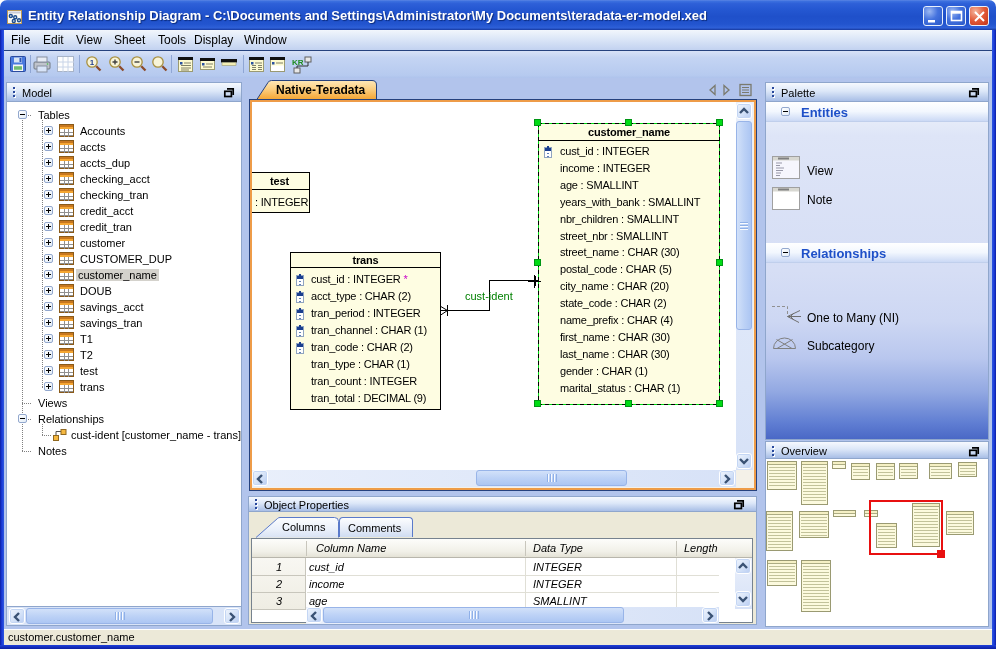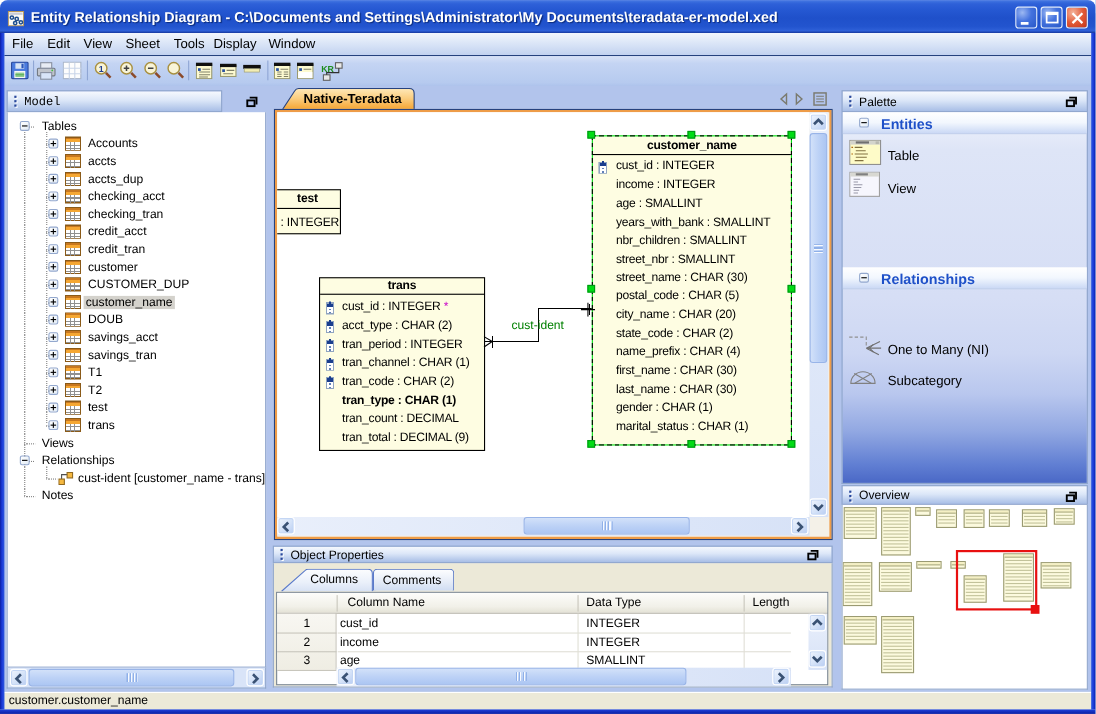--- a/index.html
+++ b/index.html
@@ -71,21 +71,21 @@
 
 .ertable { position:absolute; background:#FEFDE2; border:1px solid #000; font-size:11px; letter-spacing:-0.2px; }
 .ertable .hd { font-weight:bold; text-align:center; border-bottom:1px solid #000; }
 .errow { position:absolute; white-space:nowrap; }
 .handle { position:absolute; width:7px; height:7px; background:#00DC14; border:1px solid #009614; }
 
 
 #props-body { left:248px; top:512px; width:509px; height:113px; background:#ECE9D8; border:1px solid #8FA6CC; border-top:none; }
 .ptab { position:absolute; height:20px; border:1px solid #7E9CD8; border-bottom:none; border-radius:3px 5px 0 0; font-size:11px; }
 #grid { position:absolute; left:2px; top:26px; width:502px; height:85px; background:#fff; border:1px solid #76828E; font-size:11px; }
-.gcell { position:absolute; white-space:nowrap; }
+.gcell { position:absolute; white-space:nowrap;font-style:italic; }
 
 
 #palette-body { left:765px; top:102px; width:224px; height:338px; border:1px solid #8FA6CC; border-top:none;
   background:linear-gradient(180deg,#F0F4FC 0%,#DEE5F7 10%,#D6DEF5 50%,#CDD7F3 65%,#B9C7EE 76%,#92A8E2 86%,#617FD3 95%,#4A68C6 100%); overflow:hidden; }
 .sect-hdr { position:absolute; left:0; width:250px; height:20px;
   background:linear-gradient(180deg,#FFFFFF 0%,#F2F7FE 50%,#CBD9F5 100%);
   border-bottom:1px solid #C0CFEC; font-size:13px; font-weight:bold; color:#1E50C8; }
 .pal-item { position:absolute; left:0; width:222px; font-size:12px; color:#000; }
 #overview-body { left:765px; top:459px; width:224px; height:168px; background:#fff; border:1px solid #8FA6CC; border-top:none; overflow:hidden; }
 .mini { position:absolute; background:#FCFADE; border:1px solid #9A9A72; overflow:hidden; }
@@ -311,21 +311,21 @@
 <path d="M16 6 V10 H5 V12" fill="none" stroke="#303030"></path>
     </svg>
   </div>
 <div class="abs" id="statusbar">
     <span>customer.customer_name</span>
   </div>
 <div class="abs" id="border-left"></div>
 <div class="abs" id="border-right"></div>
 <div class="abs" id="border-bottom"></div>
 
-<div class="panel-hdr" style="left:6px; top:82px; width:196px;font-family:Liberation Mono, monospace;">
+<div class="panel-hdr" style="left:6px; top:82px; width:236px;">
   <div class="grip">
       <svg width="5" height="14">
         <use href="#gripg"></use>
       </svg>
     </div>
     <span class="cap">Model</span>
   <div class="float-ico" style="left:216px;">
       <svg width="12" height="11">
         <use href="#floatg"></use>
       </svg>
@@ -613,22 +613,22 @@
       </svg>
 <div class="errow" style="left:20px; top:54px;">tran_period : INTEGER</div>
 <svg class="abs" style="left:5px; top:72px;" width="8" height="12">
         <use href="#keyico"></use>
       </svg>
 <div class="errow" style="left:20px; top:71px;">tran_channel : CHAR (1)</div>
 <svg class="abs" style="left:5px; top:89px;" width="8" height="12">
         <use href="#keyico"></use>
       </svg>
 <div class="errow" style="left:20px; top:88px;">tran_code : CHAR (2)</div>
-<div class="errow" style="left:20px; top:105px;font-weight:bold;">tran_type : CHAR (1)</div>
-<div class="errow" style="left:20px; top:122px;">tran_count : DECIMAL</div>
+<div class="errow" style="left:20px; top:105px;">tran_type : CHAR (1)</div>
+<div class="errow" style="left:20px; top:122px;">tran_count : INTEGER</div>
 <div class="errow" style="left:20px; top:139px;">tran_total : DECIMAL (9)</div>
 </div>
 <svg class="abs" style="left:0; top:0;" width="484" height="368" shape-rendering="crispEdges">
 <path d="M188 208.5 H237.5 V178.5 H286" fill="none" stroke="#000"></path>
 <path d="M195.5 208.5 L188 204 M195.5 208.5 L188 213.5" fill="none" stroke="#000" shape-rendering="auto"></path>
 <line x1="195.5" y1="203" x2="195.5" y2="214" stroke="#000"></line>
 <line x1="283.5" y1="174" x2="283.5" y2="184" stroke="#000"></line>
 </svg>
 <div class="errow" style="left:213px; top:188px; color:#008000; font-size:11px;">cust-ident</div>
 <div class="ertable" style="left:286px; top:21px; width:182px; height:282px; border:1px solid #00DC14;">
@@ -790,56 +790,44 @@
       </svg>
     </div>
 </div>
 <div class="abs" id="palette-body">
 <div class="sect-hdr" style="top:0px;">
       <div class="ebox" style="left:15px; top:5px;">
         <i style="left:1px;top:3px;width:5px;height:1px;"></i>
       </div>
       <span style="position:absolute; left:35px; top:3px;">Entities</span>
     </div>
-<div class="pal-item" style="top:25px; height:29px;">
-      <svg style="position:absolute; left:6px; top:0px;" width="30" height="24">
-<rect x="0.5" y="0.5" width="28" height="22" fill="#FEFBC8" stroke="#909090"></rect>
-<rect x="1" y="1" width="27" height="3.5" fill="#D4D4CC"></rect>
-<rect x="6" y="1.5" width="12" height="2" fill="#707070"></rect>
-        <rect x="24" y="1.5" width="3" height="2.5" fill="#B8B8B0"></rect>
-<g stroke="#B06A10">
-          <line x1="2" y1="7" x2="3.5" y2="7"></line>
-          <line x1="2" y1="13" x2="3.5" y2="13"></line>
-        </g>
-<g stroke="#807040">
-<line x1="5" y1="7" x2="12" y2="7"></line>
-          <line x1="6" y1="10" x2="15" y2="10"></line>
-          <line x1="5" y1="13" x2="17" y2="13"></line>
-<line x1="6" y1="16" x2="16" y2="16"></line>
-          <line x1="5" y1="19" x2="13" y2="19"></line>
-        </g>
-      </svg>
-      <span style="position:absolute; left:41px; top:7px;">Table</span>
-    </div>
 <div class="pal-item" style="top:54px; height:29px;">
       <svg style="position:absolute; left:6px; top:0px;" width="30" height="24">
 <rect x="0.5" y="0.5" width="27" height="22" fill="#F6F6FD" stroke="#A0A0A0"></rect>
 <rect x="1" y="1" width="26" height="3.5" fill="#D8D8D2"></rect>
 <rect x="6" y="1.5" width="11" height="2" fill="#808080"></rect>
 <g stroke="#9898A8">
 <line x1="4" y1="7" x2="10" y2="7"></line>
           <line x1="4" y1="9.5" x2="8" y2="9.5"></line>
           <line x1="4" y1="12" x2="12" y2="12"></line>
 <line x1="4" y1="14.5" x2="11" y2="14.5"></line>
           <line x1="4" y1="17" x2="9" y2="17"></line>
           <line x1="4" y1="19.5" x2="8" y2="19.5"></line>
         </g>
       </svg>
       <span style="position:absolute; left:41px; top:8px;">View</span>
     </div>
+<div class="pal-item" style="top:85px; height:29px;">
+      <svg style="position:absolute; left:6px; top:0px;" width="30" height="24">
+<rect x="0.5" y="0.5" width="27" height="22" fill="#FFFFFF" stroke="#A0A0A0"></rect>
+<rect x="1" y="1" width="26" height="3.5" fill="#D8D8D2"></rect>
+<rect x="6" y="1.5" width="11" height="2" fill="#808080"></rect>
+      </svg>
+      <span style="position:absolute; left:41px; top:6px;">Note</span>
+    </div>
 <div class="sect-hdr" style="top:141px;">
       <div class="ebox" style="left:15px; top:5px;">
         <i style="left:1px;top:3px;width:5px;height:1px;"></i>
       </div>
       <span style="position:absolute; left:35px; top:3px;">Relationships</span>
     </div>
 <div class="pal-item" style="top:229px; height:29px;">
       <svg style="position:absolute; left:6px; top:2px;" width="26" height="17">
 <path d="M1.5 15.5 A11 10.5 0 0 1 23.5 15.5 Z" fill="none" stroke="#808080"></path>
 <path d="M4.5 6.5 L20 15.5 M20.5 6.5 L5 15.5" stroke="#808080" fill="none"></path>

